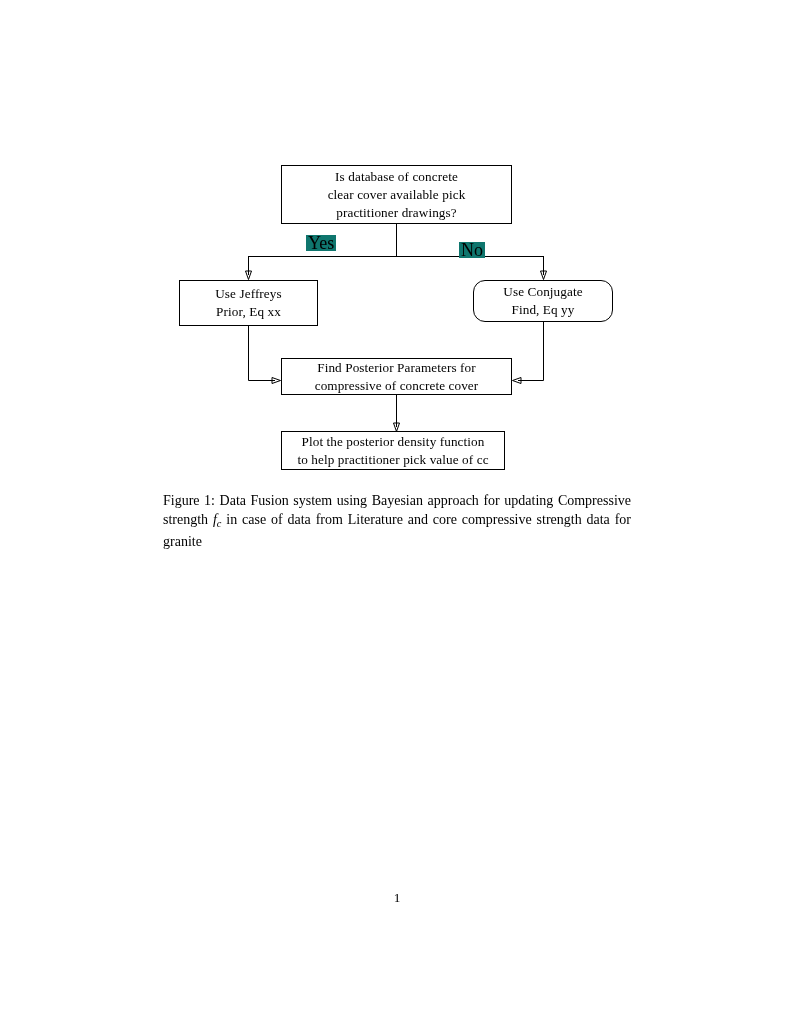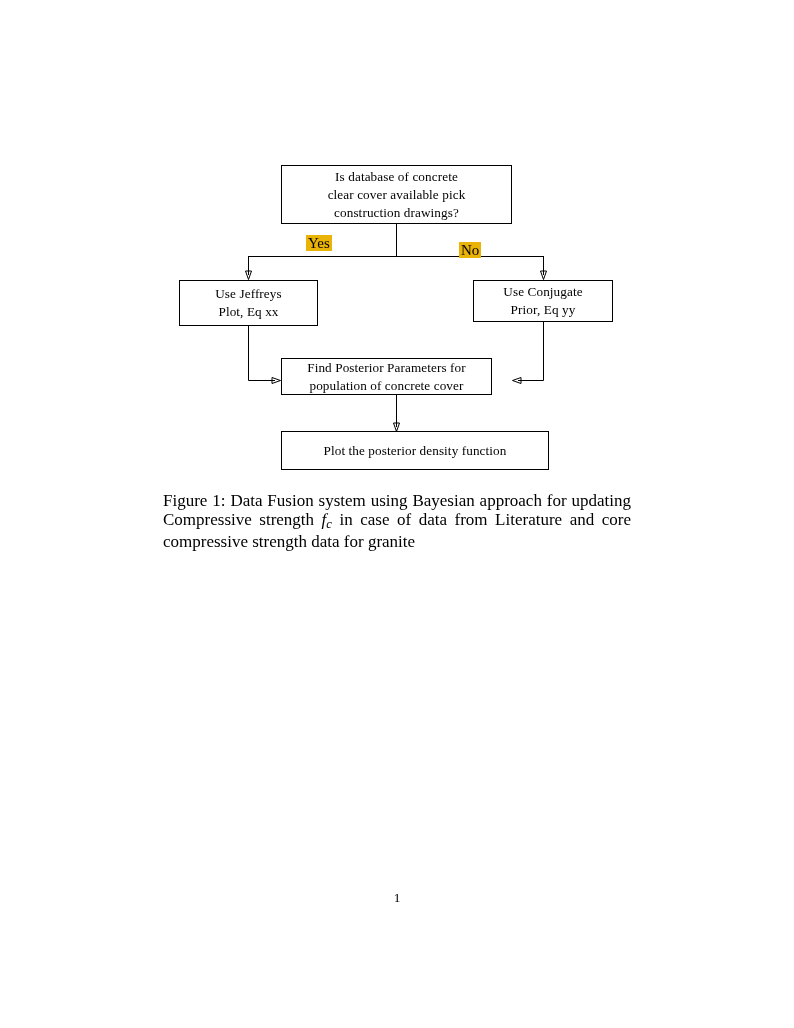--- a/index.html
+++ b/index.html
@@ -48,32 +48,32 @@
     font-size: 13.2px;
     line-height: 18px;
     letter-spacing: 0.1px;
     z-index: 3;
   }
   .node .line { display: block; white-space: nowrap; }
 
   
   #node-question  { left: 281px; top: 165px; width: 231px; height: 59px; }
   #node-jeffreys  { left: 179px; top: 280px; width: 139px; height: 46px; }
-  #node-conjugate { left: 473px; top: 280px; width: 140px; height: 42px; }
-  #node-posterior { left: 281px; top: 358px; width: 211px; height: 37px; font-family: Liberation Serif, serif; }
-  #node-plot      { left: 281px; top: 431px; width: 268px; height: 39px; }
+  #node-conjugate { left: 473px; top: 280px; width: 140px; height: 42px; border-radius: 12px; }
+  #node-posterior { left: 281px; top: 358px; width: 231px; height: 37px; font-family: Liberation Serif, serif; }
+  #node-plot      { left: 281px; top: 431px; width: 224px; height: 39px; }
 
   
   .branch-label {
     position: absolute;
-    font-size: 15px;
+    font-size: 18px;
     line-height: 16px;
     white-space: nowrap;
     z-index: 4;
-    background: #eab308;
+    background: #0f766e;
     padding: 0 2px;
   }
   #label-yes { left: 306px; top: 235px; }
   #label-no  { left: 459px; top: 242px; }
 
   
   #connectors {
     position: absolute;
     left: 0;
     top: 0;
@@ -84,21 +84,21 @@
   }
   #connectors path,
   #connectors line { stroke: #000000; stroke-width: 1; fill: none; }
 
   
   #caption {
     position: absolute;
     left: 163px;
     top: 492px;
     width: 468px;
-    font-size: 17px;
+    font-size: 14px;
     line-height: 18.6px;
     text-align: justify;
     text-justify: inter-word;
     hyphens: manual;
   }
   #caption .math-f {
     font-style: italic;
     font-family: "Liberation Serif", "DejaVu Serif", serif;
   }
   #caption .math-sub {
@@ -143,43 +143,44 @@
       <path d="M 543.5 322 L 543.5 380.5 L 518 380.5"></path>
       <path d="M 521 377.5 L 512.5 380.5 L 521 383.5 Z" fill="#000000"></path>
 
       <line x1="396.5" y1="395" x2="396.5" y2="427"></line>
       <path d="M 393.5 423 L 396.5 431.5 L 399.5 423 Z" fill="#000000"></path>
     </svg>
 
     <div class="node" id="node-question">
       <span class="line">Is database of concrete</span>
       <span class="line">clear cover available pick</span>
-      <span class="line">construction drawings?</span>
+      <span class="line">practitioner drawings?</span>
     </div>
 
     <div class="branch-label" id="label-yes">Yes</div>
     <div class="branch-label" id="label-no">No</div>
 
     <div class="node" id="node-jeffreys">
       <span class="line">Use Jeffreys</span>
-      <span class="line">Plot, Eq xx</span>
+      <span class="line">Prior, Eq xx</span>
     </div>
 
     <div class="node" id="node-conjugate">
       <span class="line">Use Conjugate</span>
-      <span class="line">Prior, Eq yy</span>
+      <span class="line">Find, Eq yy</span>
     </div>
 
     <div class="node" id="node-posterior">
       <span class="line">Find Posterior Parameters for</span>
-      <span class="line">population of concrete cover</span>
+      <span class="line">compressive of concrete cover</span>
     </div>
 
     <div class="node" id="node-plot">
       <span class="line">Plot the posterior density function</span>
+      <span class="line">to help practitioner pick value of cc</span>
     </div>
 
   </div>
 
   <div id="caption"><span>Figure 1:</span><span> Data Fusion system using Bayesian approach for updating Com­pressive strength </span><span class="math-f">f</span><span class="math-sub">c</span><span> in case of data from Literature and core compressive strength data for granite</span></div>
 
   <div id="folio">1</div>
 
 </div>
 

